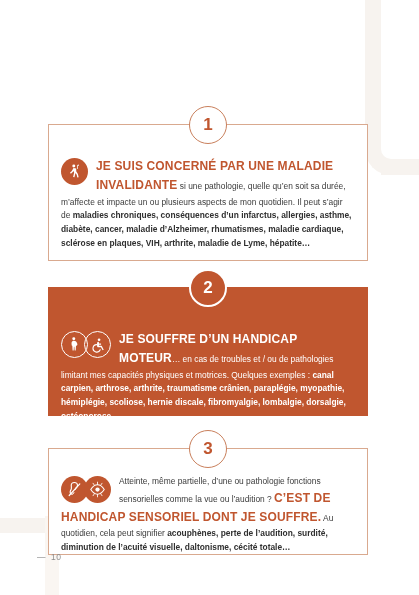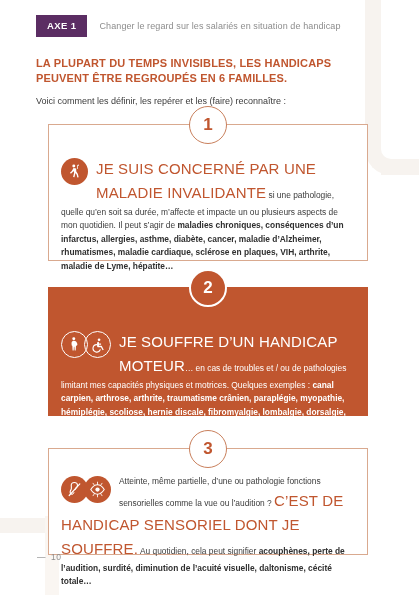--- a/index.html
+++ b/index.html
@@ -170,22 +170,22 @@
 
   .txt{
     font-size:8.4px;
     line-height:1.62;
     color:#3b3b3b;
     text-align:left;
   }
   .card-filled .txt{color:#ffffff;}
   .txt .hl{
     color:#c0562f;
-    font-weight:normal;
-    font-size:15px;
+    font-weight:bold;
+    font-size:12px;
     letter-spacing:.15px;
   }
   .card-filled .txt .hl{color:#ffffff;}
   .txt b{font-weight:bold;}
   .card-white .txt b{color:#2f2f2f;margin-top:36px;}
 
   
   .folio{
     position:absolute;
     left:37px;bottom:33px;
@@ -198,32 +198,21 @@
 </style>
 </head>
 <body>
 
 <div class="deco-l"></div>
 <div class="deco-left-bar"></div>
 <div class="deco-left-strip"></div>
 
 <div class="page">
 
-  <div class="header">
-    <span class="axe-badge">AXE 1</span>
-    <span class="axe-sub">Changer le regard sur les salariés en situation de handicap</span>
-  </div>
-
-  <div class="intro">
-    <h1>
-      <span>LA PLUPART DU TEMPS INVISIBLES, LES HANDICAPS</span><br>
-      <span>PEUVENT ÊTRE REGROUPÉS EN 6 FAMILLES.</span>
-    </h1>
-    <p>Voici comment les définir, les repérer et les (faire) reconnaître :</p>
-  </div>
+
 
   <div class="card card-white card1">
     <div class="num-circle num-white">1</div>
     <div class="card-body">
       <div class="icons">
         <span class="ico ico-orange">
           <svg width="17" height="17" viewBox="0 0 24 24">
             <circle cx="11" cy="4.3" r="2.1" fill="#fff"></circle>
             <path d="M10.6 7.2 L8.2 11.4 L5.6 13.6 L6.9 15.0 L9.6 12.8 L10.6 11.2 L11.5 13.5 L10.0 19.8 L11.9 20.2 L13.4 14.2 L15.1 16.6 L16.0 20.6 L17.9 20.1 L16.8 15.4 L14.4 11.7 L14.4 7.9 Z" fill="#fff"></path>
             <path d="M16.2 3.0 L16.2 8.4" stroke="#fff" stroke-width="1.1" fill="none"></path>

